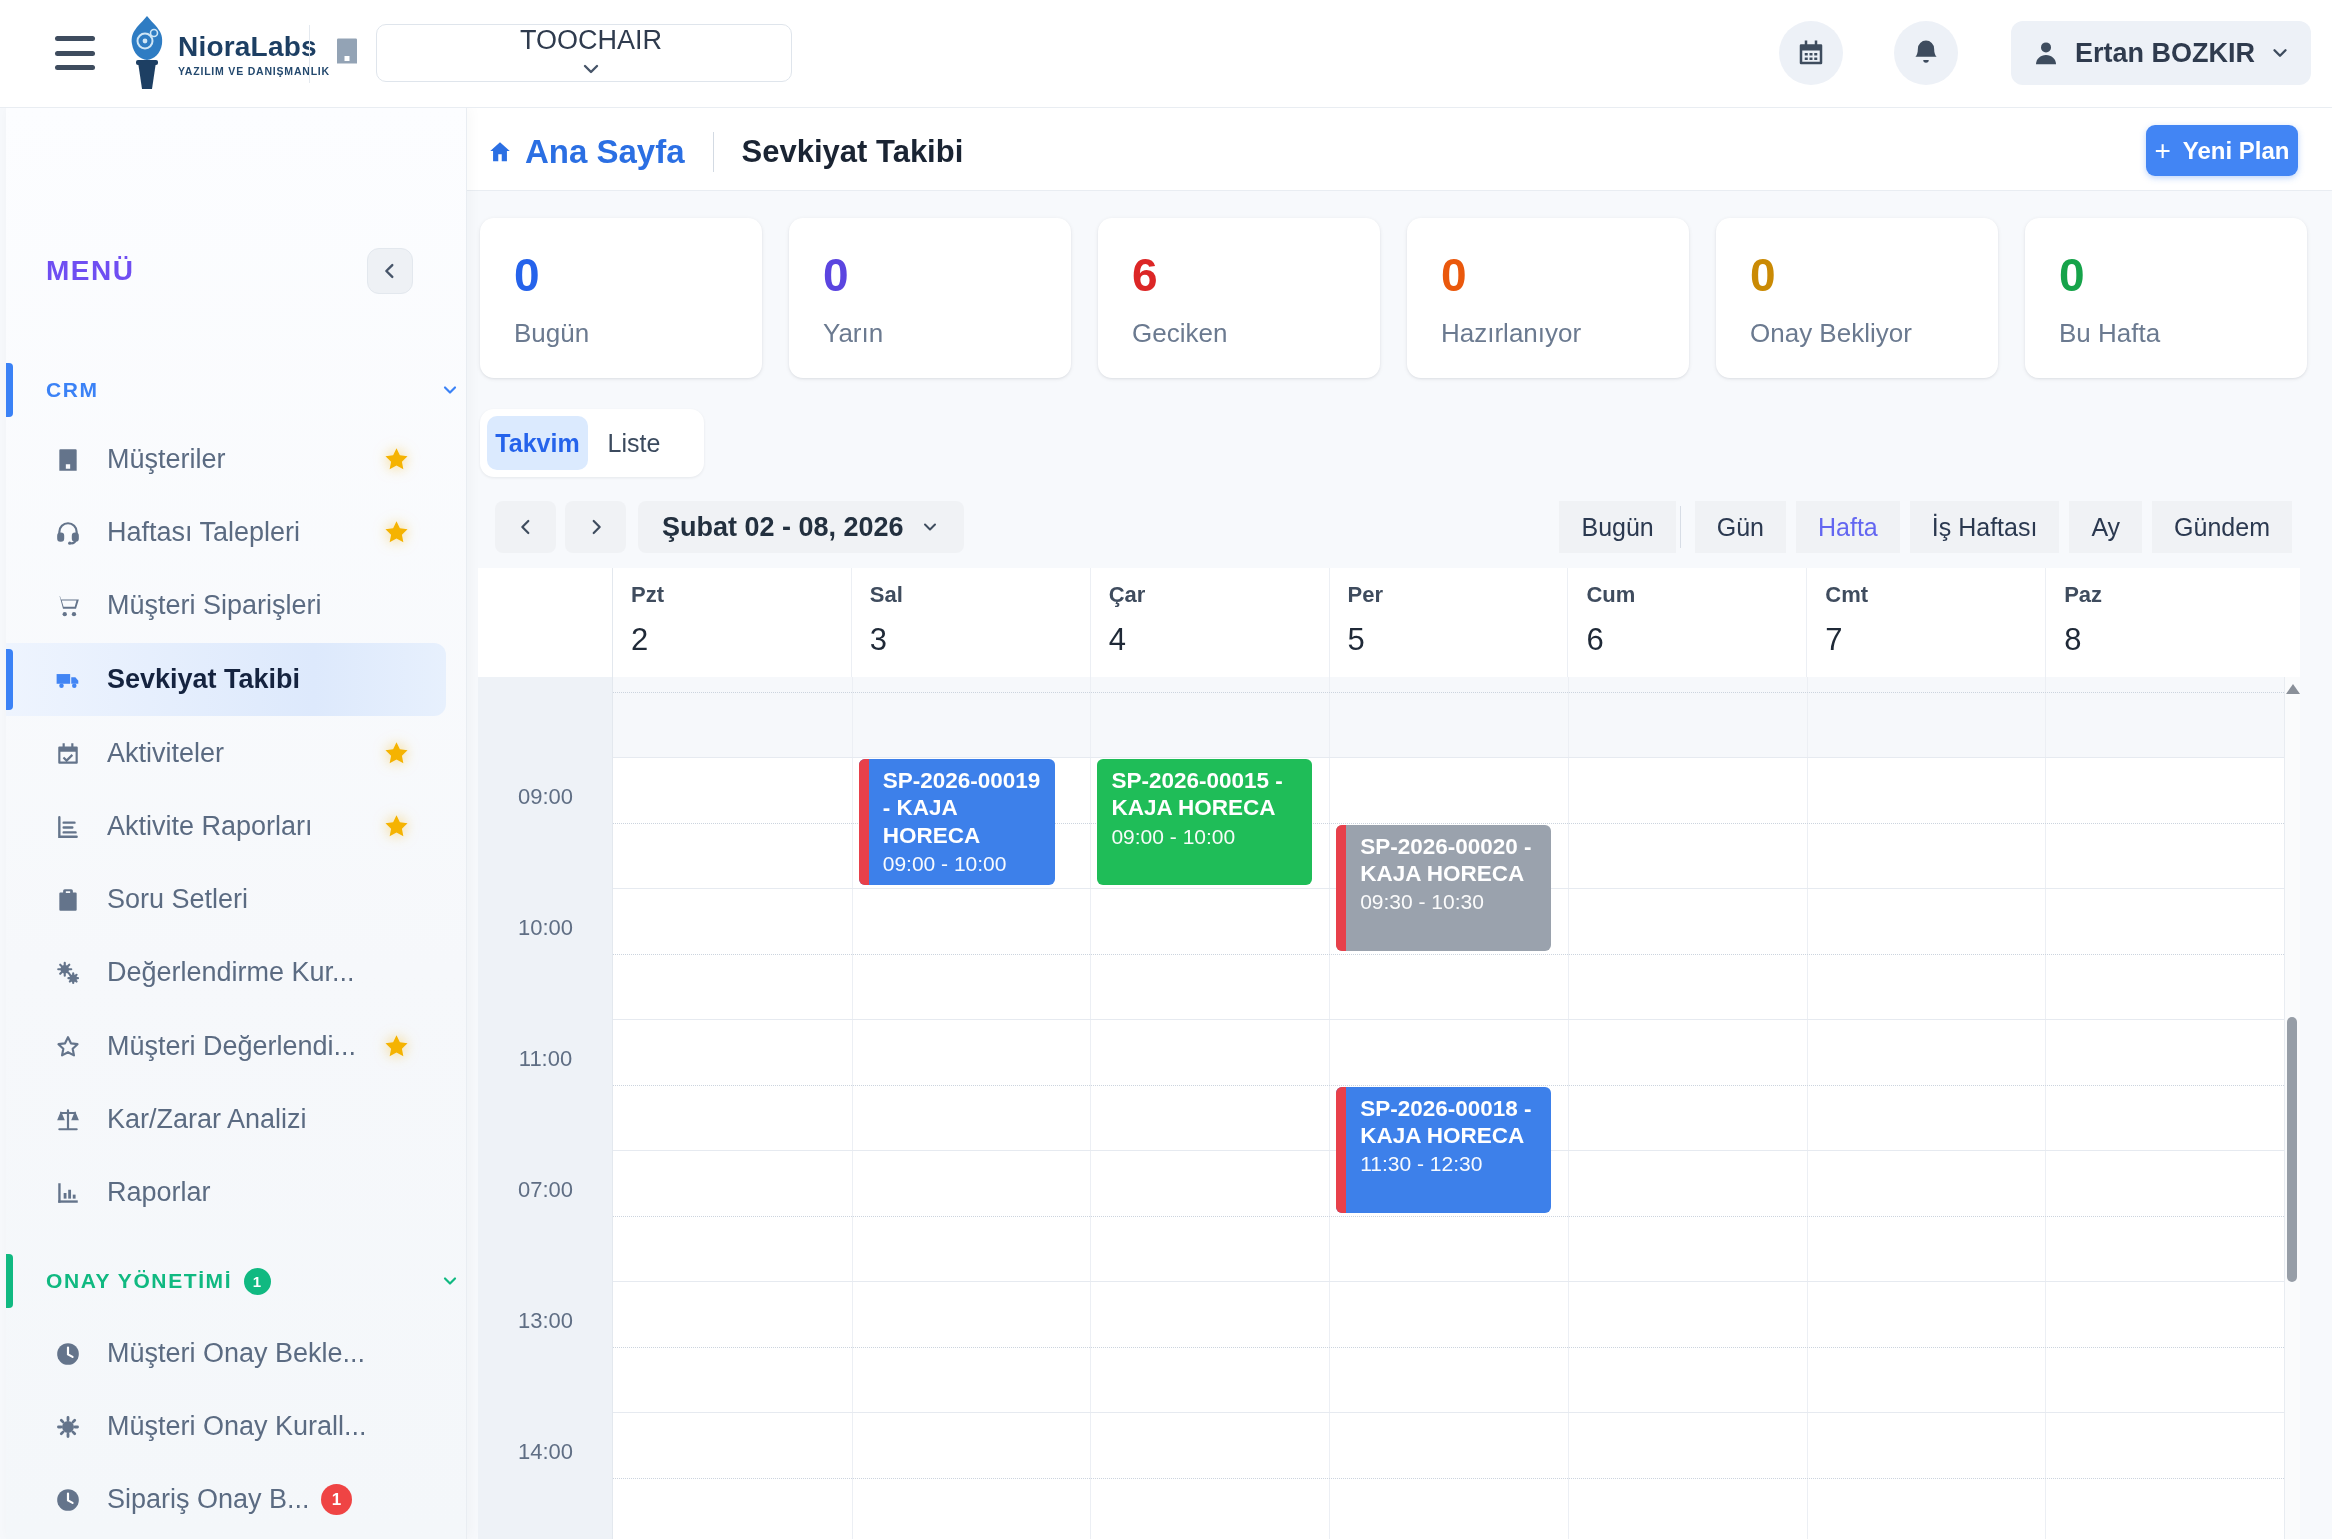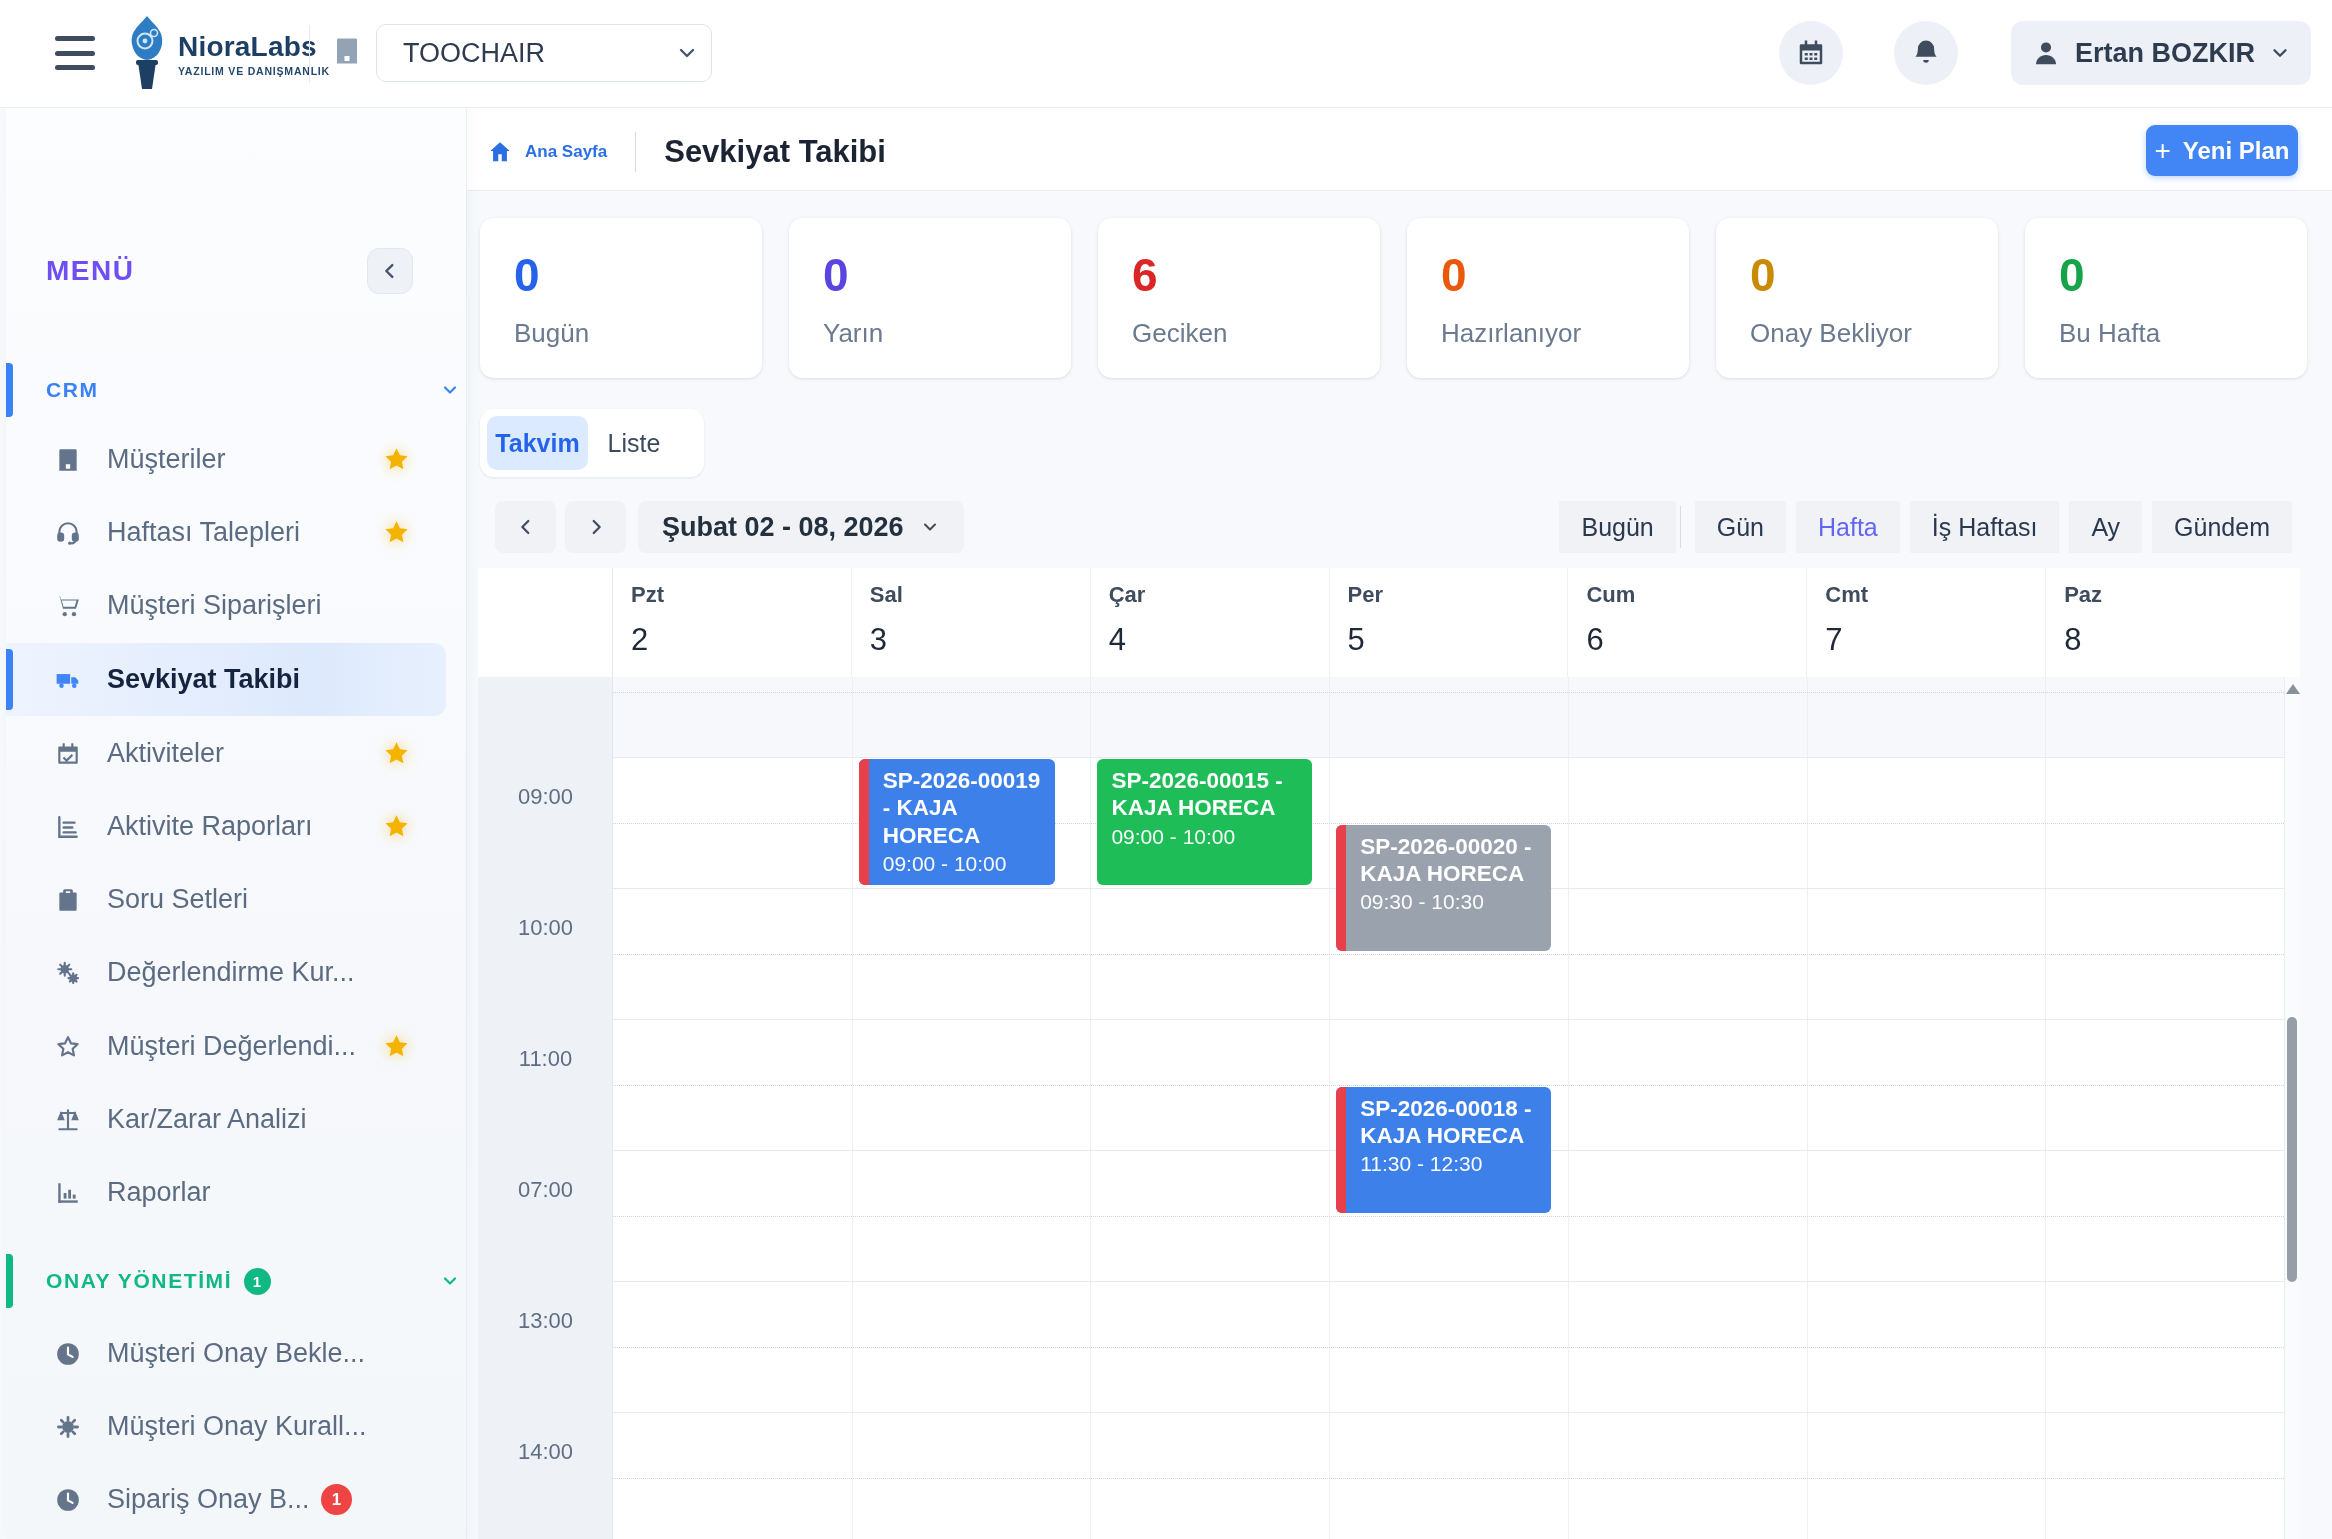--- a/index.html
+++ b/index.html
@@ -9,22 +9,22 @@
 
   
   .topbar{left:0;top:0;width:2332px;height:107px;background:#fff;border-bottom:1px solid #e9edf2;z-index:30;}
   .hamburger{left:55px;top:36px;width:40px;height:34px;display:flex;flex-direction:column;justify-content:space-between;cursor:pointer;}
   .hamburger span{display:block;height:5px;border-radius:3px;background:#3e4c5e;}
   .brand{left:124px;top:14px;display:flex;align-items:center;gap:8px;}
   .brand-txt .nm{font-size:28px;font-weight:800;color:#1d3f63;letter-spacing:.2px;}
   .brand-txt .tg{font-size:10.5px;font-weight:700;color:#24496e;letter-spacing:.8px;margin-top:2px;}
   .vdiv{width:1px;background:#e4e9ef;}
   .company-wrap{left:332px;top:24px;display:flex;align-items:center;gap:14px;}
-  .select{display:flex;align-items:center;justify-content:space-between;width:336px;height:58px;background:#fff;
-          border:1.5px solid #dfe5ec;border-radius:10px;padding:0 12px 0 26px;box-sizing:border-box;cursor:pointer;}
+  .select{display:flex;align-items:center;justify-content:space-between;width:416px;height:58px;background:#fff;
+          border:1.5px solid #dfe5ec;border-radius:10px;padding:0 12px 0 26px;box-sizing:border-box;cursor:pointer;flex-direction:column;}
   .select .val{font-size:27px;color:#2f3b4e;}
   .iconbtn{width:64px;height:64px;border-radius:50%;background:#edf1f7;display:flex;align-items:center;justify-content:center;cursor:pointer;}
   .userpill{display:flex;align-items:center;gap:14px;height:64px;background:#edf1f7;border-radius:12px;padding:0 20px;cursor:pointer;}
   .userpill .un{font-size:27px;font-weight:600;color:#2f3b4e;white-space:nowrap;}
 
   
   .sidebar{left:0;top:107px;width:460px;height:1432px;background:linear-gradient(180deg,#fcfdff 0%,#f6f8fb 60%,#f4f7fa 100%);
            border-right:1px solid #e9edf2;box-shadow:2px 0 14px rgba(30,41,59,.04);z-index:20;margin-left:6px;}
   .menu-title{left:40px;top:148px;font-size:28px;font-weight:800;letter-spacing:1.5px;color:#6f4ef2;}
   .collapse-btn{left:361px;top:141px;width:44px;height:44px;border-radius:12px;background:#eef1f5;border:1px solid #e3e8ee;
@@ -38,21 +38,21 @@
   .nav-item .nlabel{position:absolute;left:101px;font-size:27px;color:#5b6b82;white-space:nowrap;}
   .nav-item.active{background:linear-gradient(90deg,#eef4fe 0%,#dde9fc 70%,#e7f0fd 100%);border-radius:0 12px 12px 0;width:440px;}
   .nav-item.active .nlabel{color:#15233f;font-weight:700;}
   .active-bar{position:absolute;left:0;top:6px;bottom:6px;width:7px;background:#3b82f6;border-radius:0 4px 4px 0;}
   .star{position:absolute;left:377px;width:27px;height:27px;filter:drop-shadow(0 0 7px rgba(245,179,1,.55));}
   .redbadge{position:absolute;left:315px;width:31px;height:31px;background:#ef4444;font-size:17px;}
 
   
   .crumbband{left:460px;top:107px;width:1872px;height:83px;background:#fff;border-bottom:1px solid #e9edf2;}
   .crumb{left:487px;top:132px;display:flex;align-items:center;gap:12px;}
-  .crumb .home-lnk{font-size:17px;font-weight:600;color:#2b6fe3;cursor:pointer;}
+  .crumb .home-lnk{font-size:33px;font-weight:600;color:#2b6fe3;cursor:pointer;}
   .crumb .cdiv{width:1px;height:40px;background:#d3dae3;margin:0 16px;}
   .crumb .cur{font-size:31px;font-weight:700;color:#1a2433;}
   .newplan{left:2146px;top:125px;width:152px;height:51px;background:#4285f4;border-radius:9px;display:flex;align-items:center;
            justify-content:center;gap:12px;color:#fff;cursor:pointer;box-shadow:0 2px 6px rgba(66,133,244,.35);}
   .newplan .pl{font-size:28px;font-weight:400;line-height:1;}
   .newplan .tx{font-size:24px;font-weight:600;}
 
   
   .statcard{top:218px;width:282px;height:160px;background:#fff;border-radius:14px;
             box-shadow:0 1px 2px rgba(16,24,40,.05),0 1px 4px rgba(16,24,40,.08);}

